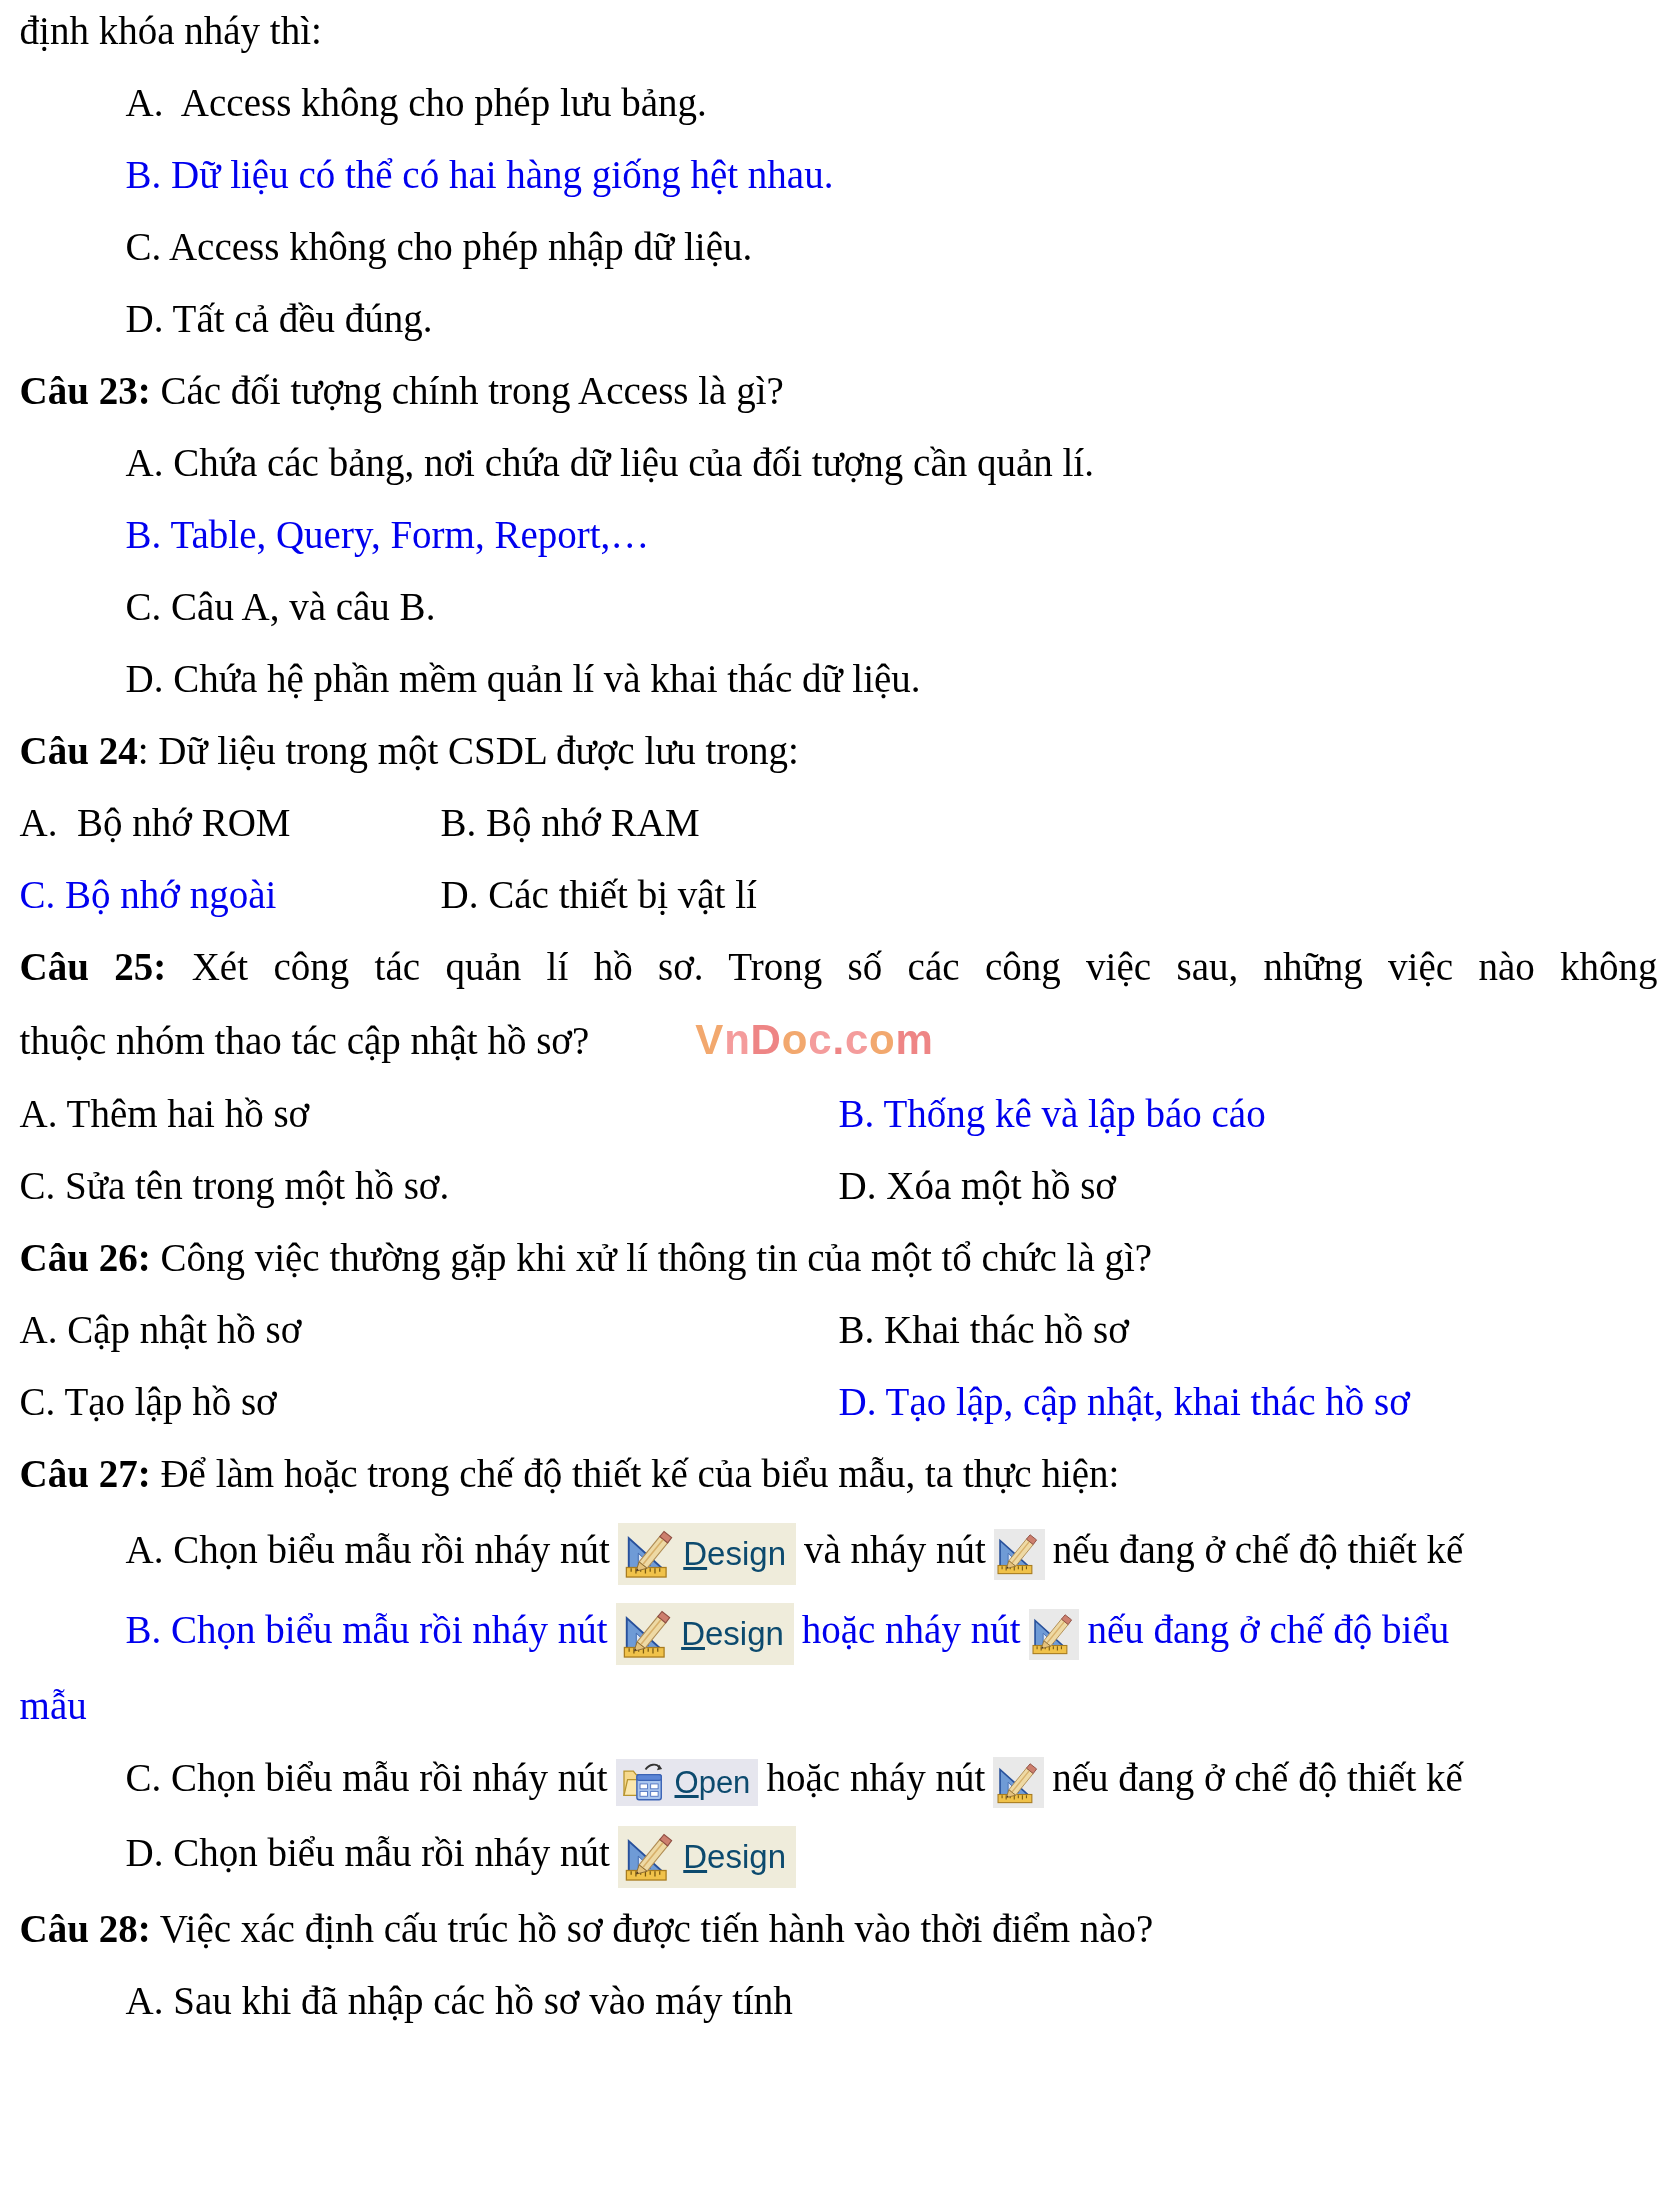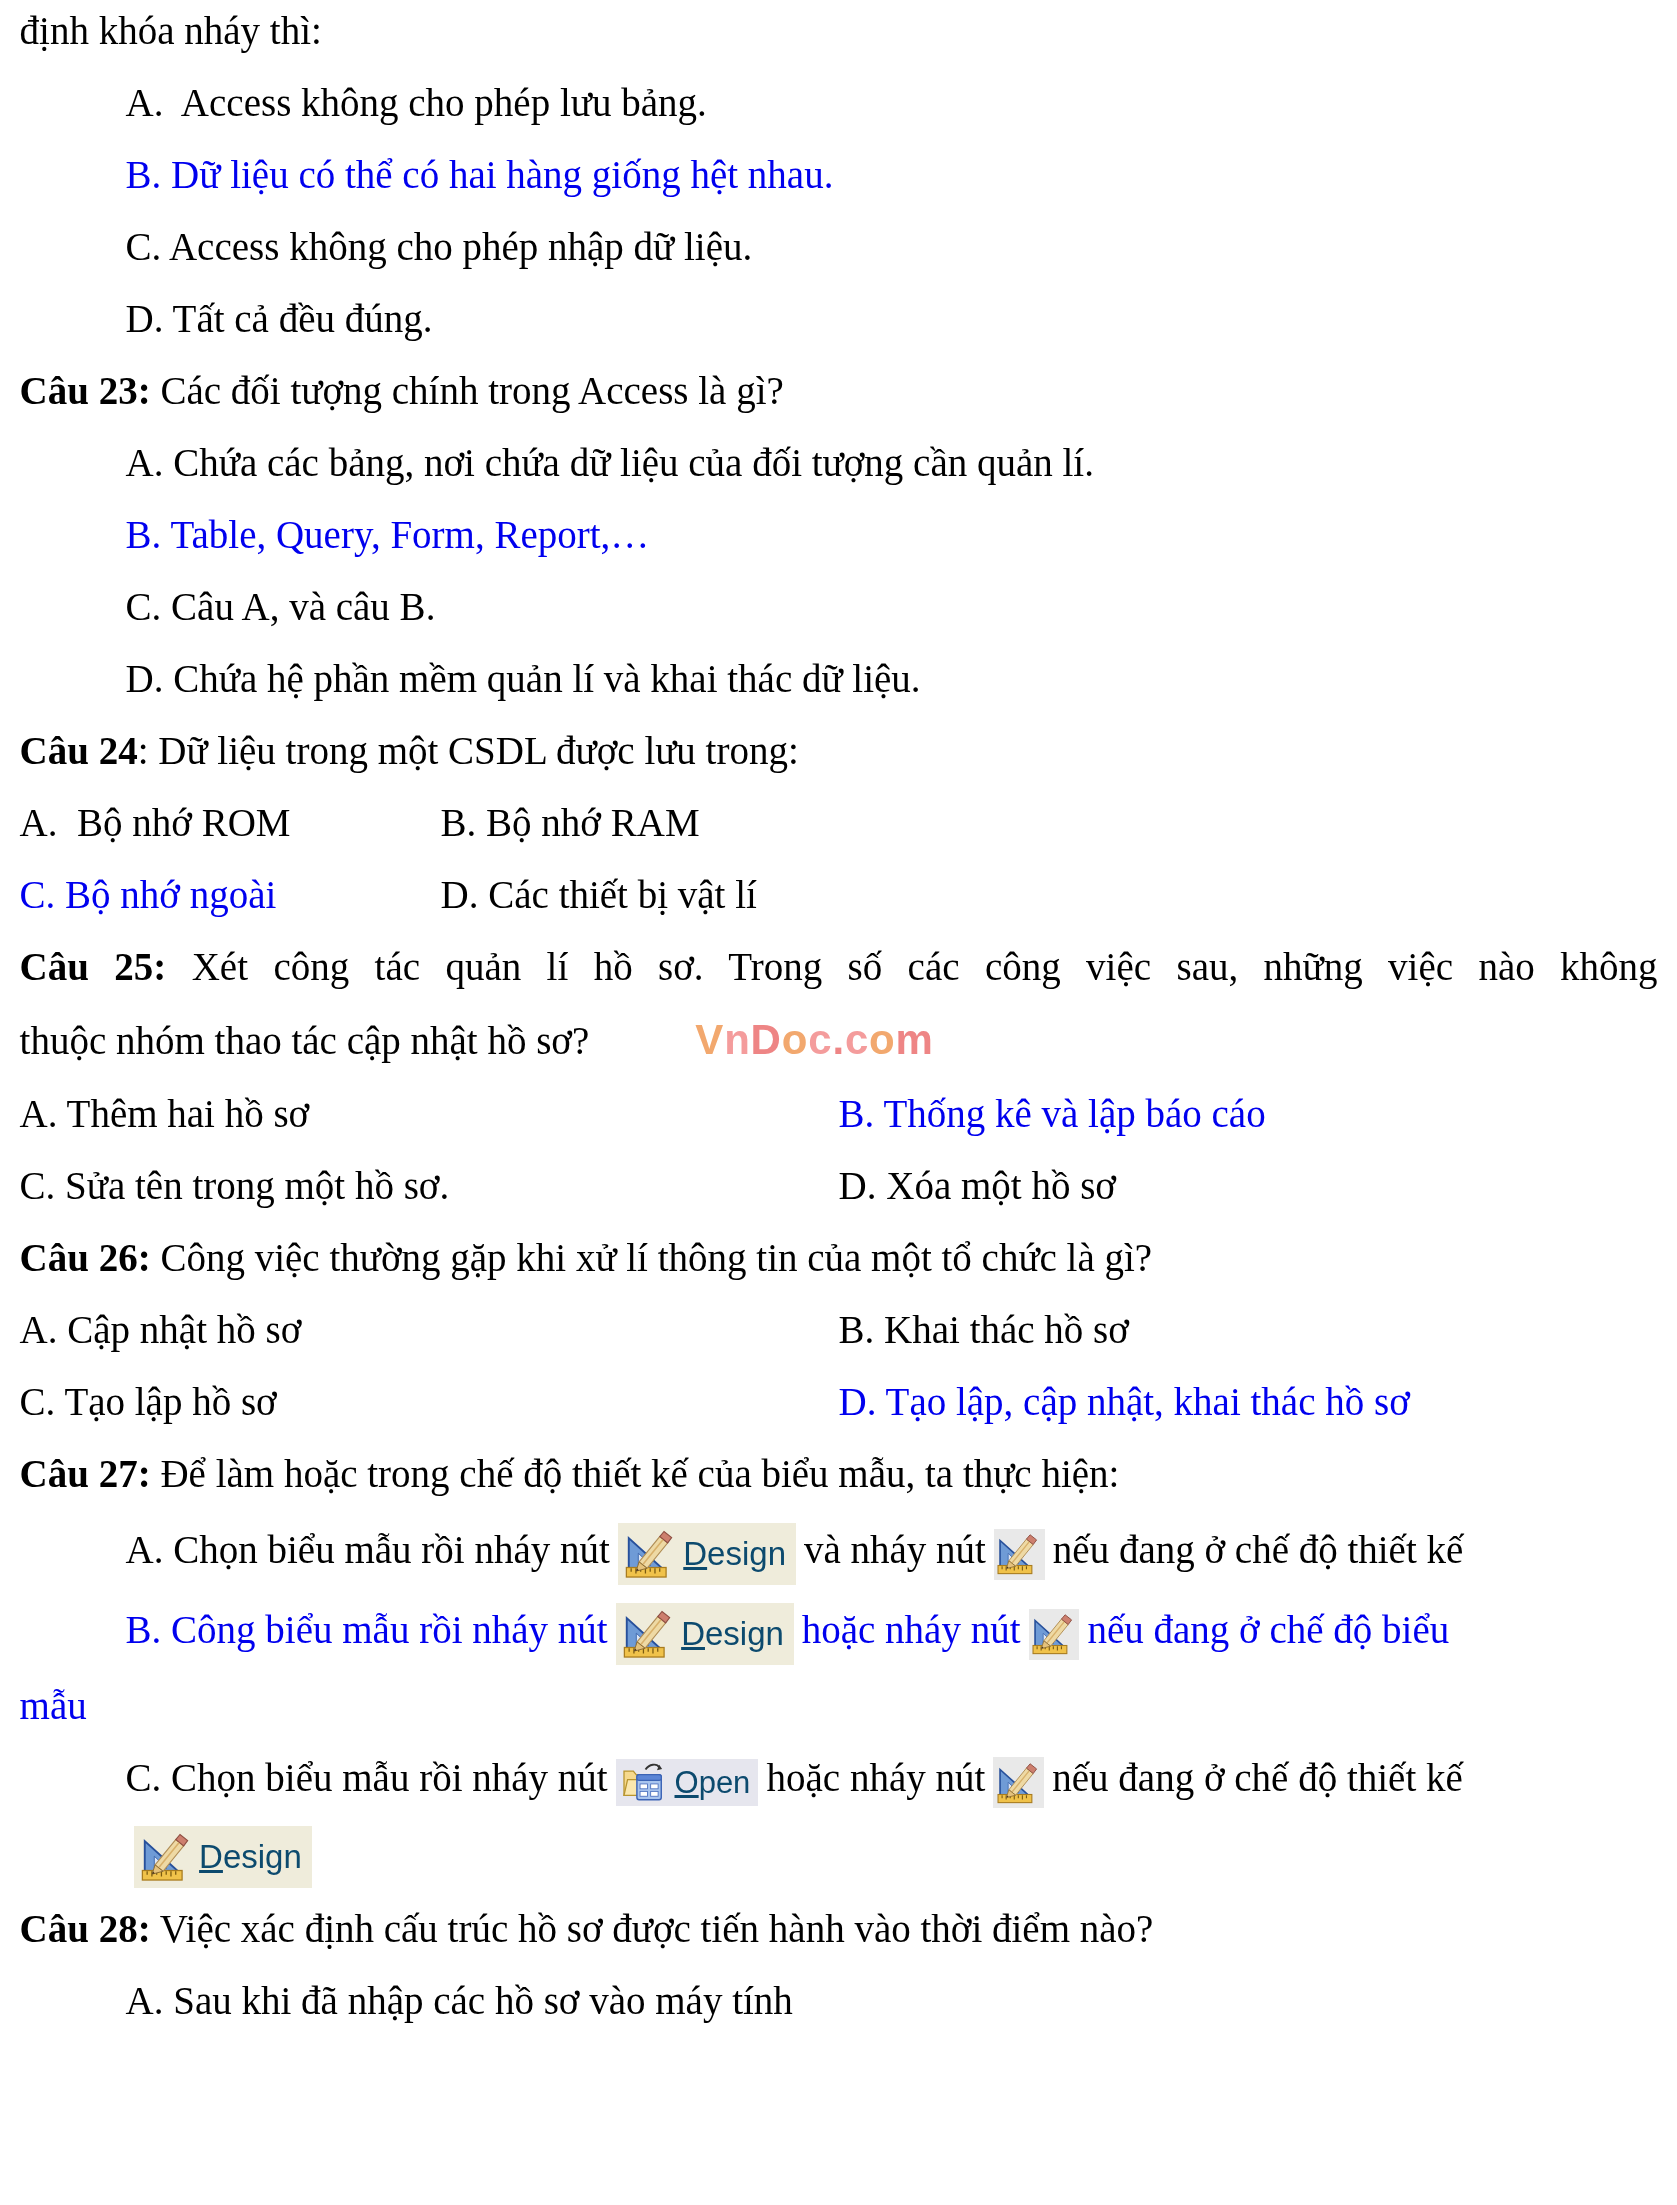--- a/index.html
+++ b/index.html
@@ -130,21 +130,21 @@
         <svg class="glyph-lg" viewBox="0 0 34 34">
           <use href="#g-design"></use>
         </svg>
         <span class="btn-label"><span class="u">D</span><span>esign</span></span>
       </span><span>và nháy nút</span><span class="icon-sm"><svg viewBox="0 0 34 34">
           <use href="#g-design"></use>
         </svg></span><span>nếu đang ở chế độ thiết kế</span>
   </div>
 
   <div class="line ind iconline ans">
-    <span>B. Công biểu mẫu rồi nháy nút</span><span class="btn btn-design">
+    <span>B. Chọn biểu mẫu rồi nháy nút</span><span class="btn btn-design">
         <svg class="glyph-lg" viewBox="0 0 34 34">
           <use href="#g-design"></use>
         </svg>
         <span class="btn-label"><span class="u">D</span><span>esign</span></span>
       </span><span>hoặc nháy nút</span><span class="icon-sm"><svg viewBox="0 0 34 34">
           <use href="#g-design"></use>
         </svg></span><span>nếu đang ở chế độ biểu</span>
   </div>
   <div class="line ans"><span>mẫu</span></div>
 
@@ -153,21 +153,21 @@
         <svg class="glyph-open" viewBox="0 0 34 30">
           <use href="#g-open"></use>
         </svg>
         <span class="btn-label"><span class="u">O</span><span>pen</span></span>
       </span><span>hoặc nháy nút</span><span class="icon-sm"><svg viewBox="0 0 34 34">
           <use href="#g-design"></use>
         </svg></span><span>nếu đang ở chế độ thiết kế</span>
   </div>
 
   <div class="line ind iconline">
-    <span class="btn btn-design">
+    <span>D. Chọn biểu mẫu rồi nháy nút</span><span class="btn btn-design">
         <svg class="glyph-lg" viewBox="0 0 34 34">
           <use href="#g-design"></use>
         </svg>
         <span class="btn-label"><span class="u">D</span><span>esign</span></span>
       </span>
   </div>
 
   <div class="line"><span class="b">Câu 28:</span><span> Việc xác định cấu trúc hồ sơ được tiến hành vào thời điểm nào?</span></div>
   <div class="line ind"><span>A. Sau khi đã nhập các hồ sơ vào máy tính</span></div>
 

